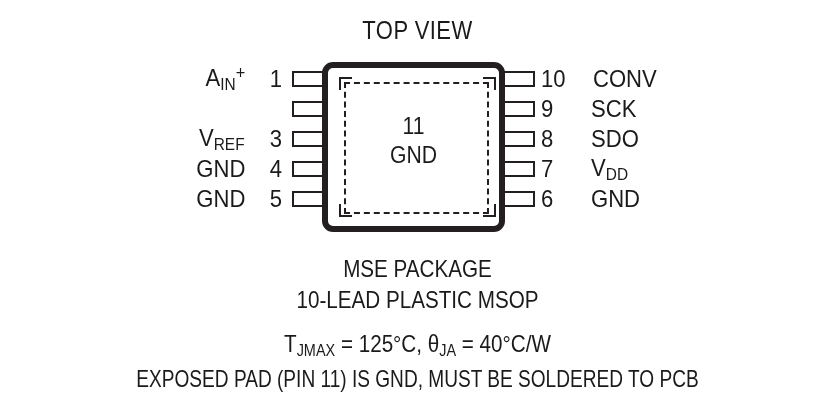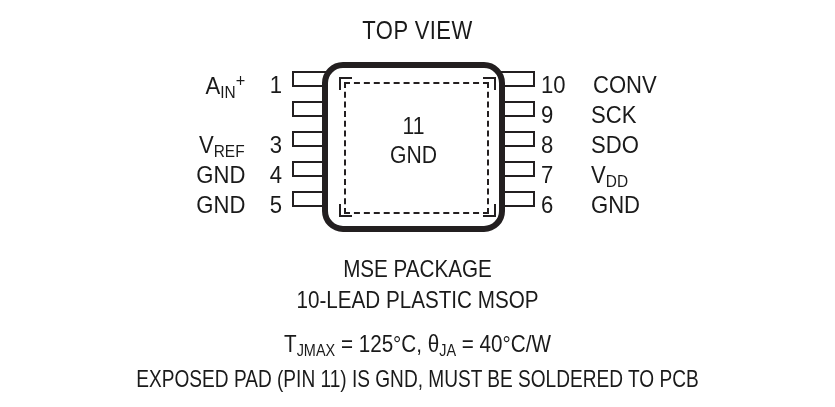--- a/index.html
+++ b/index.html
@@ -36,21 +36,21 @@
 
   
   .pkg-body {
     position: absolute;
     left: 322px;
     top: 62px;
     width: 183px;
     height: 170px;
     box-sizing: border-box;
     border: 6px solid #231f20;
-    border-radius: 21px;
+    border-radius: 11px;
     background: #ffffff;
     z-index: 3;
   }
 
   
   .pad-dashed {
     position: absolute;
     left: 16px;
     top: 14px;
     width: 145px;
@@ -93,21 +93,21 @@
     z-index: 1;
   }
   .lead.left  { left: 292px; }
   .lead.right { left: 500px; }
 
   
   .pin-row {
     position: absolute;
     height: 16px;
     display: flex;
-    align-items: flex-start;
+    align-items: center;
     font-size: 24px;
     white-space: nowrap;
   }
   .pin-row.left {
     left: 40px;
     width: 243px;
     justify-content: flex-end;
     gap: 13px;
   }
   .pin-row.right {

